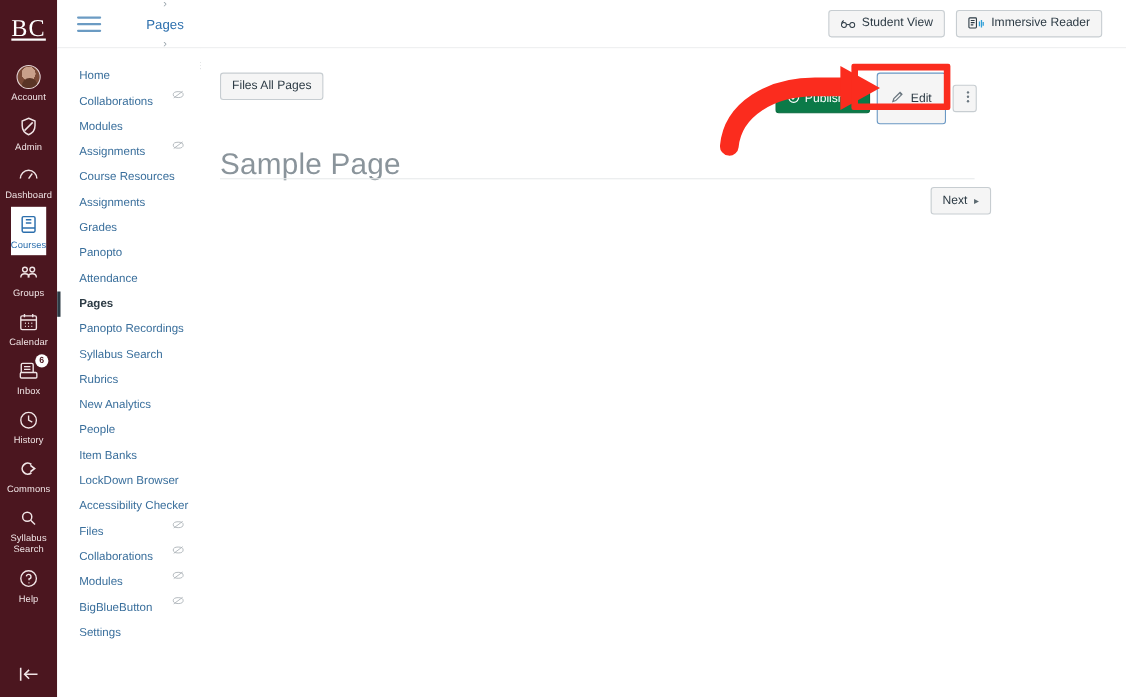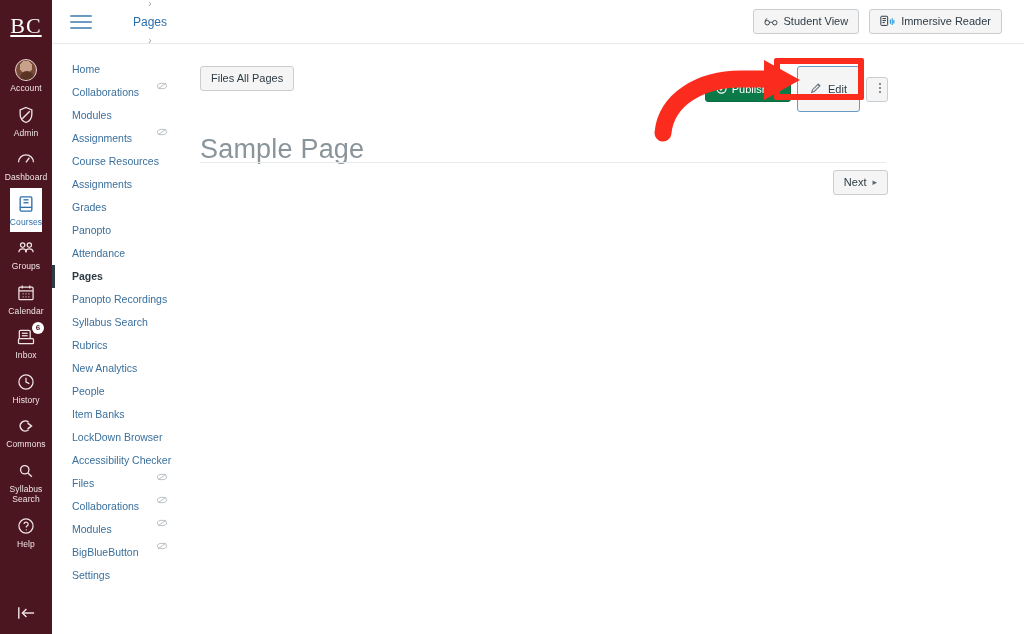--- a/index.html
+++ b/index.html
@@ -125,21 +125,21 @@
   #page-title {
     position: absolute; left: 18px; top: 72px;
     font-size: 27px; font-weight: normal; color: #8a949b;
     font-family: "Liberation Sans", sans-serif; letter-spacing: .2px;
   }
   #title-rule {
     position: absolute; left: 18px; top: 118px; width: 686px;
     border-top: 1px solid #e8eaec;
   }
   #page-body { position: absolute; left: 18px; top: 126px; width: 686px; min-height: 10px; }
-  #pager { position: absolute; right: 136px; top: 126px; }
+  #pager { position: absolute; right: 123px; top: 126px; }
 
   
   #page-actions {
     position: absolute; right: 136px; top: 22px;
     display: flex; align-items: center; gap: 6px;
   }
   .btn-published {
     background: #0b7a48; border: 1px solid #0a6b3f; color: #ffffff;
     border-radius: 3px; font-size: 11px; padding: 5px 10px;
     display: inline-flex; align-items: center; gap: 5px; cursor: pointer;

